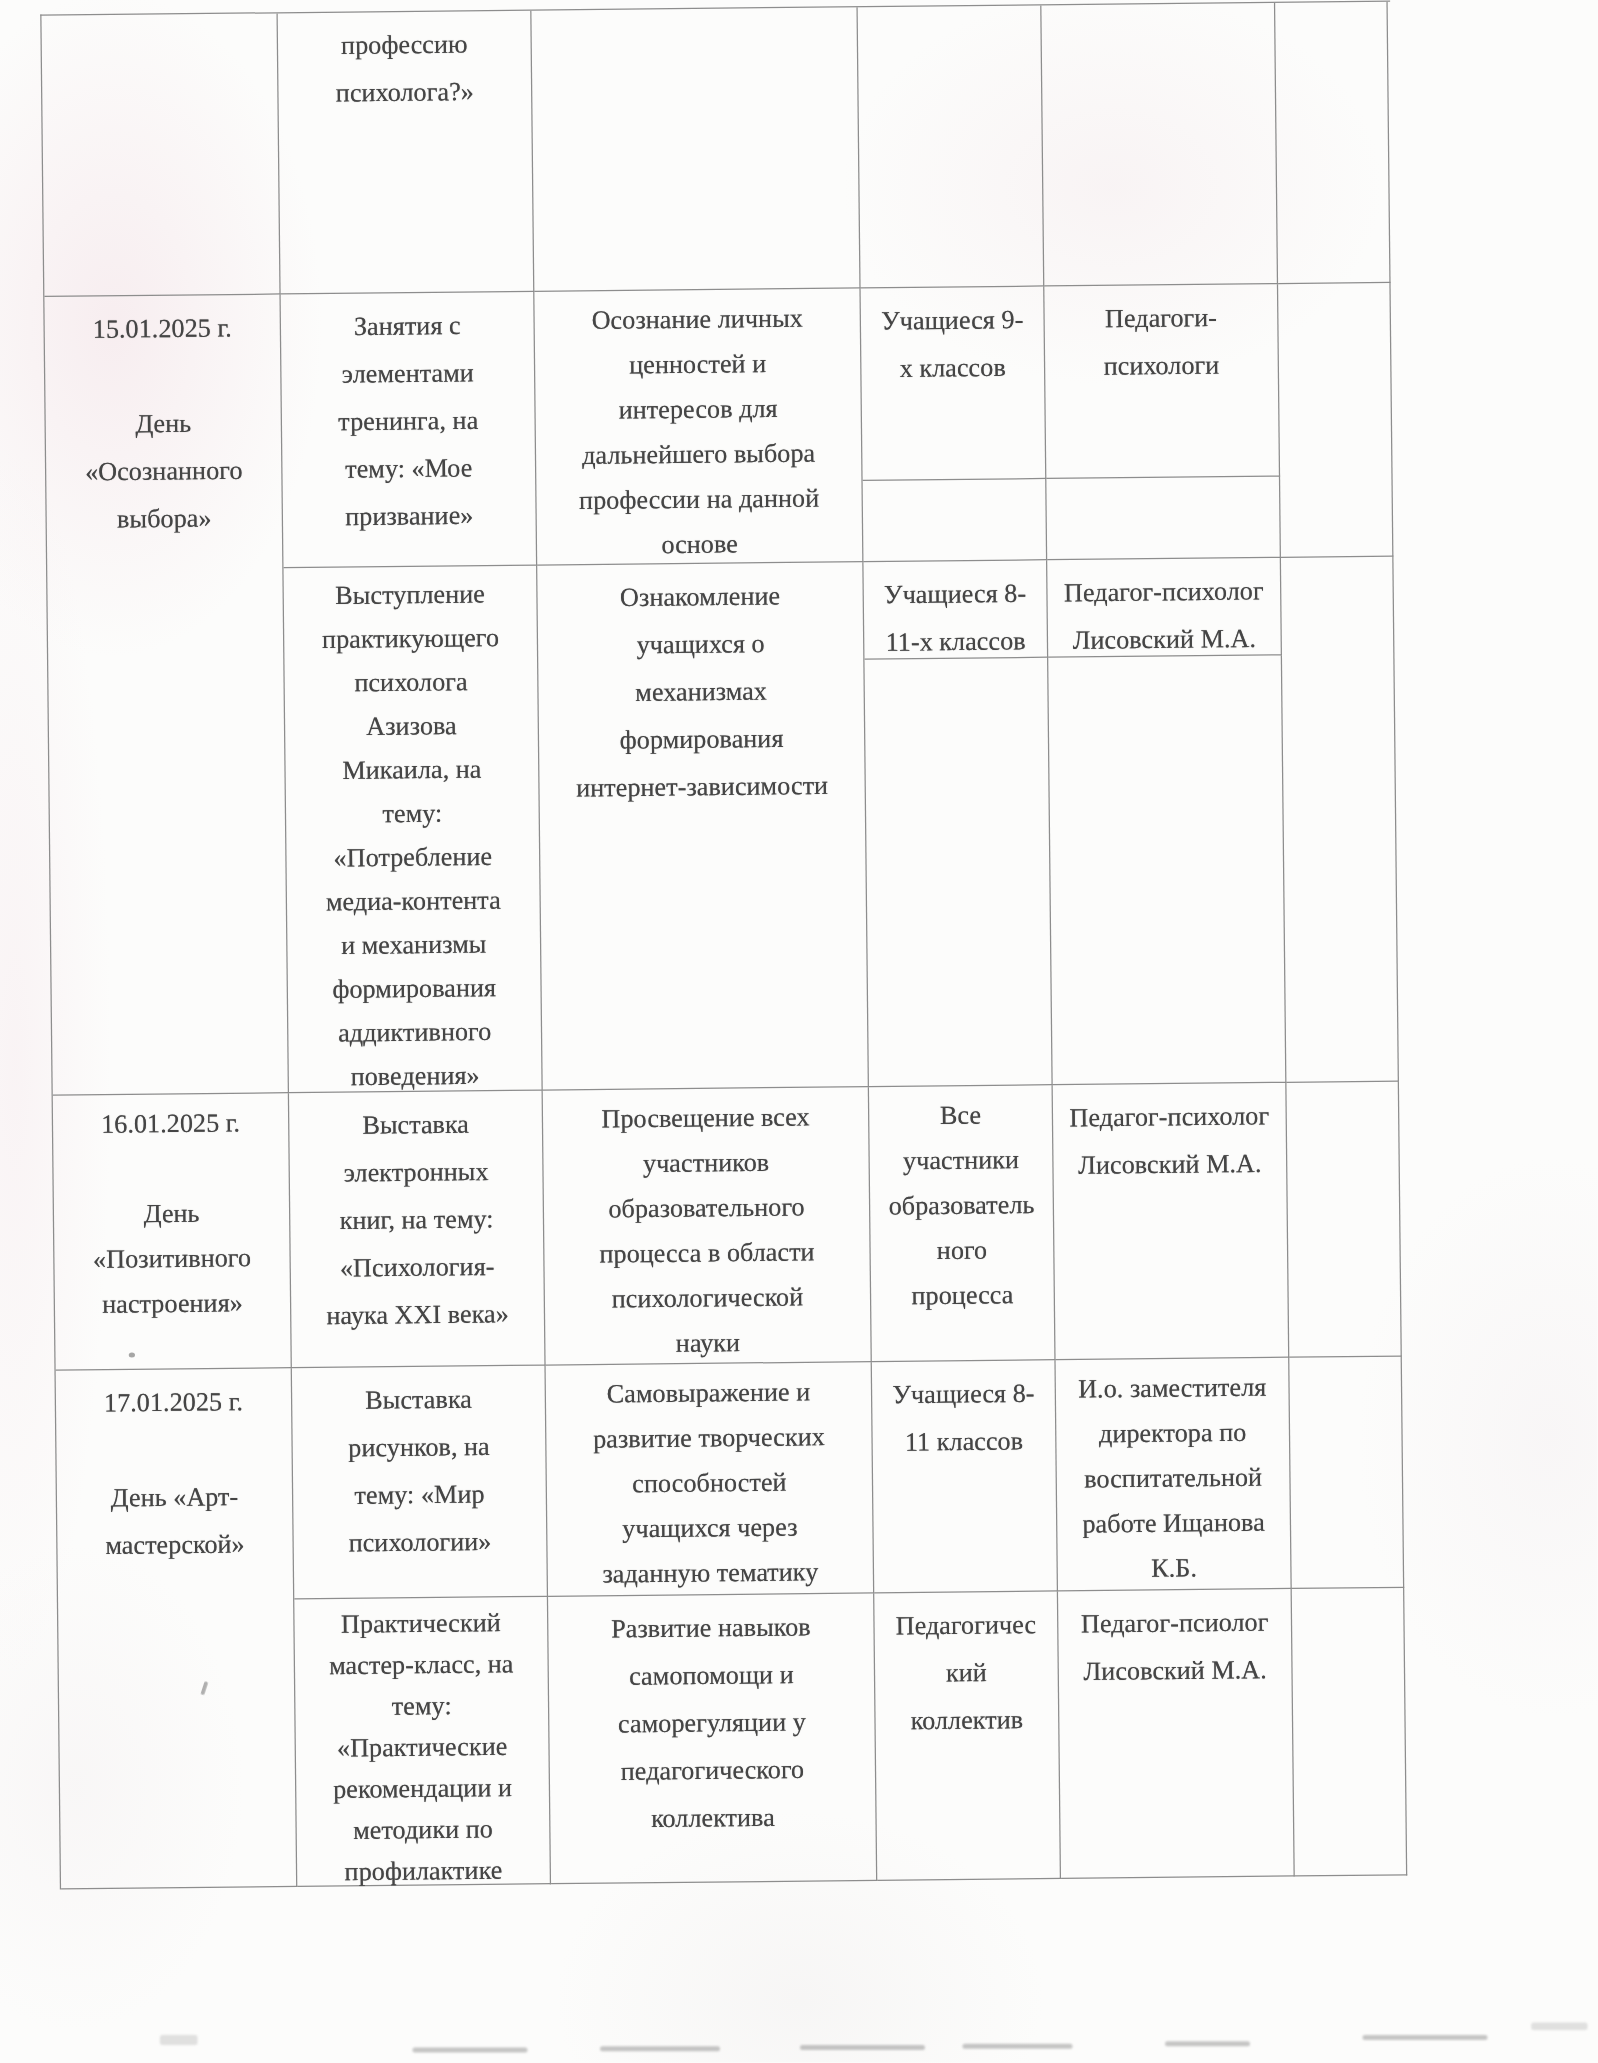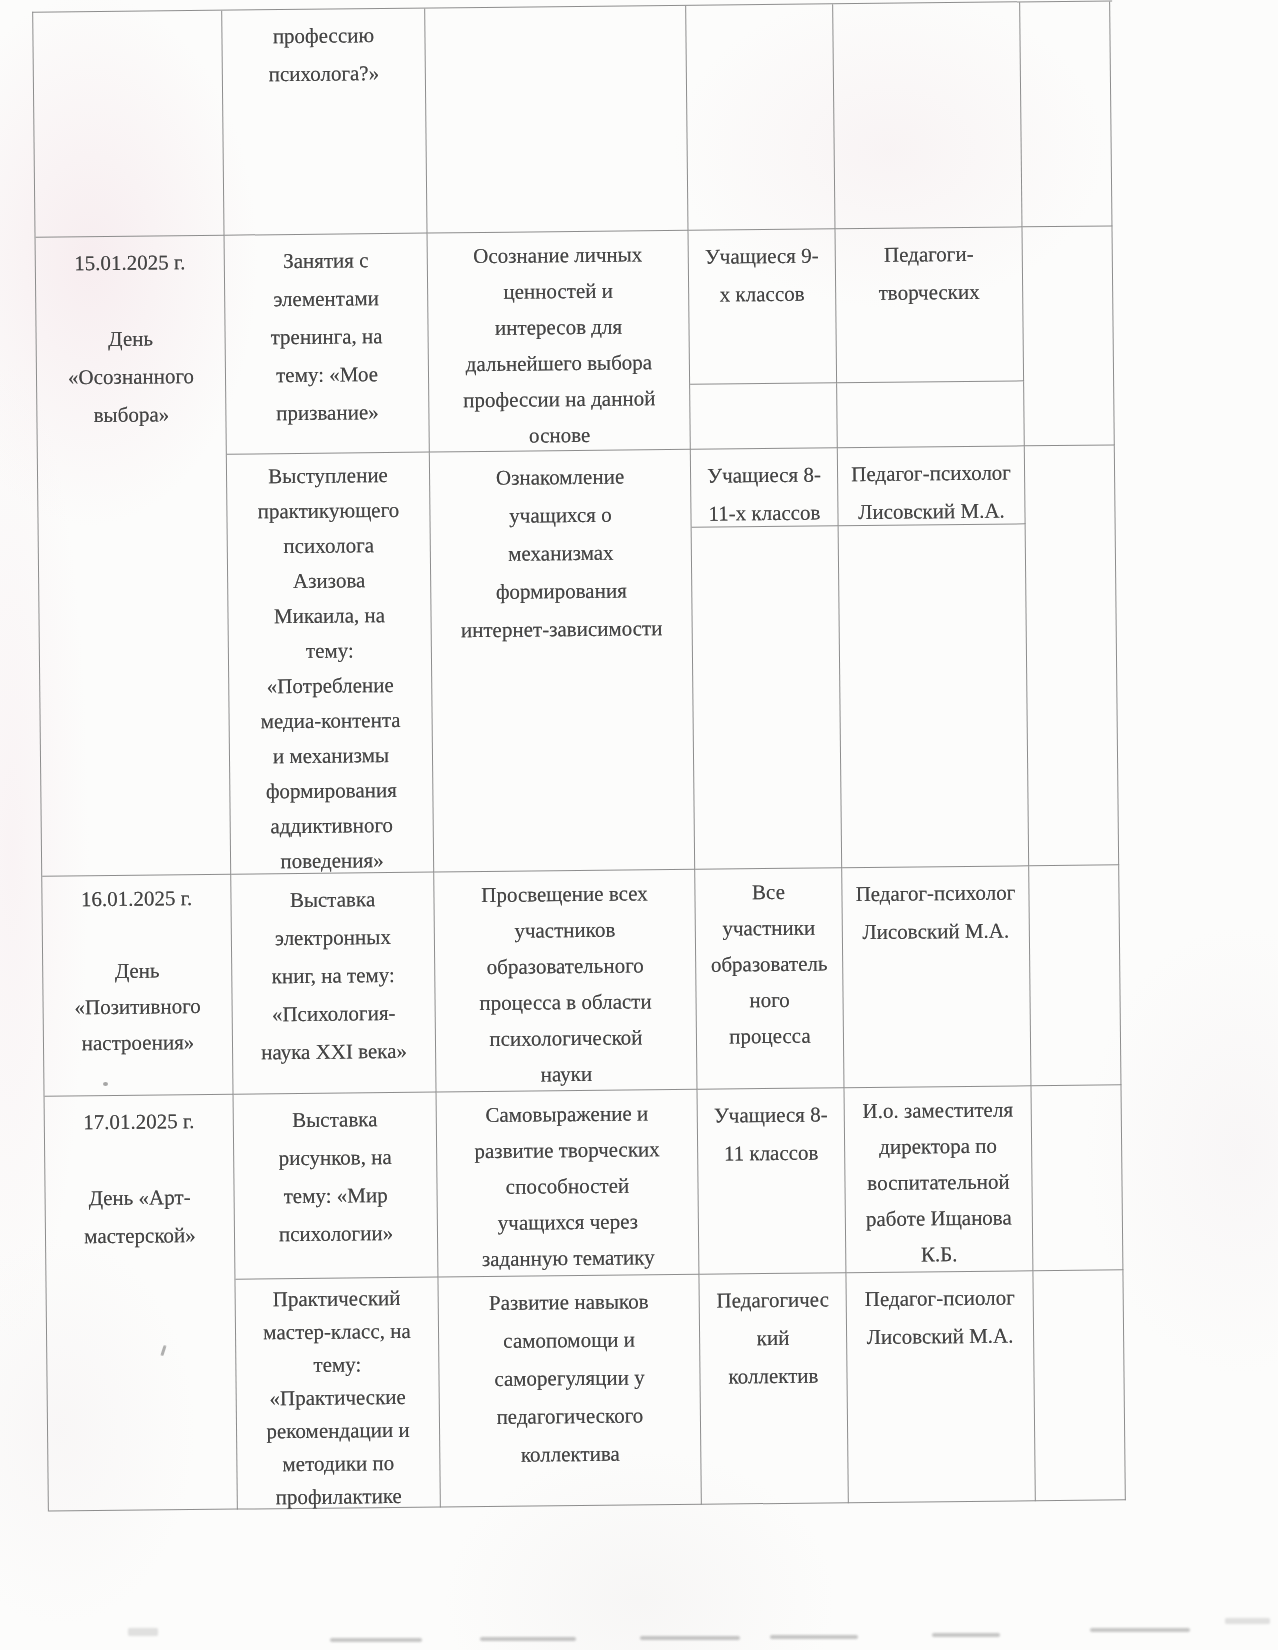--- a/index.html
+++ b/index.html
@@ -113,21 +113,21 @@
 дальнейшего выбора
 профессии на данной
 основе</span>
     </div>
     <div class="cell" style="grid-area:2/4/3/5">
       <span>Учащиеся 9-
 х классов</span>
     </div>
     <div class="cell" style="grid-area:2/5/3/6">
       <span>Педагоги-
-творческих</span>
+психологи</span>
     </div>
     <div class="cell" style="grid-area:3/4/4/5"></div>
     <div class="cell" style="grid-area:3/5/4/6"></div>
     <div class="cell" style="grid-area:2/6/4/7"></div>
 
     <div class="cell lh35" style="grid-area:4/2/6/3">
       <span>Выступление
 практикующего
 психолога
 Азизова

